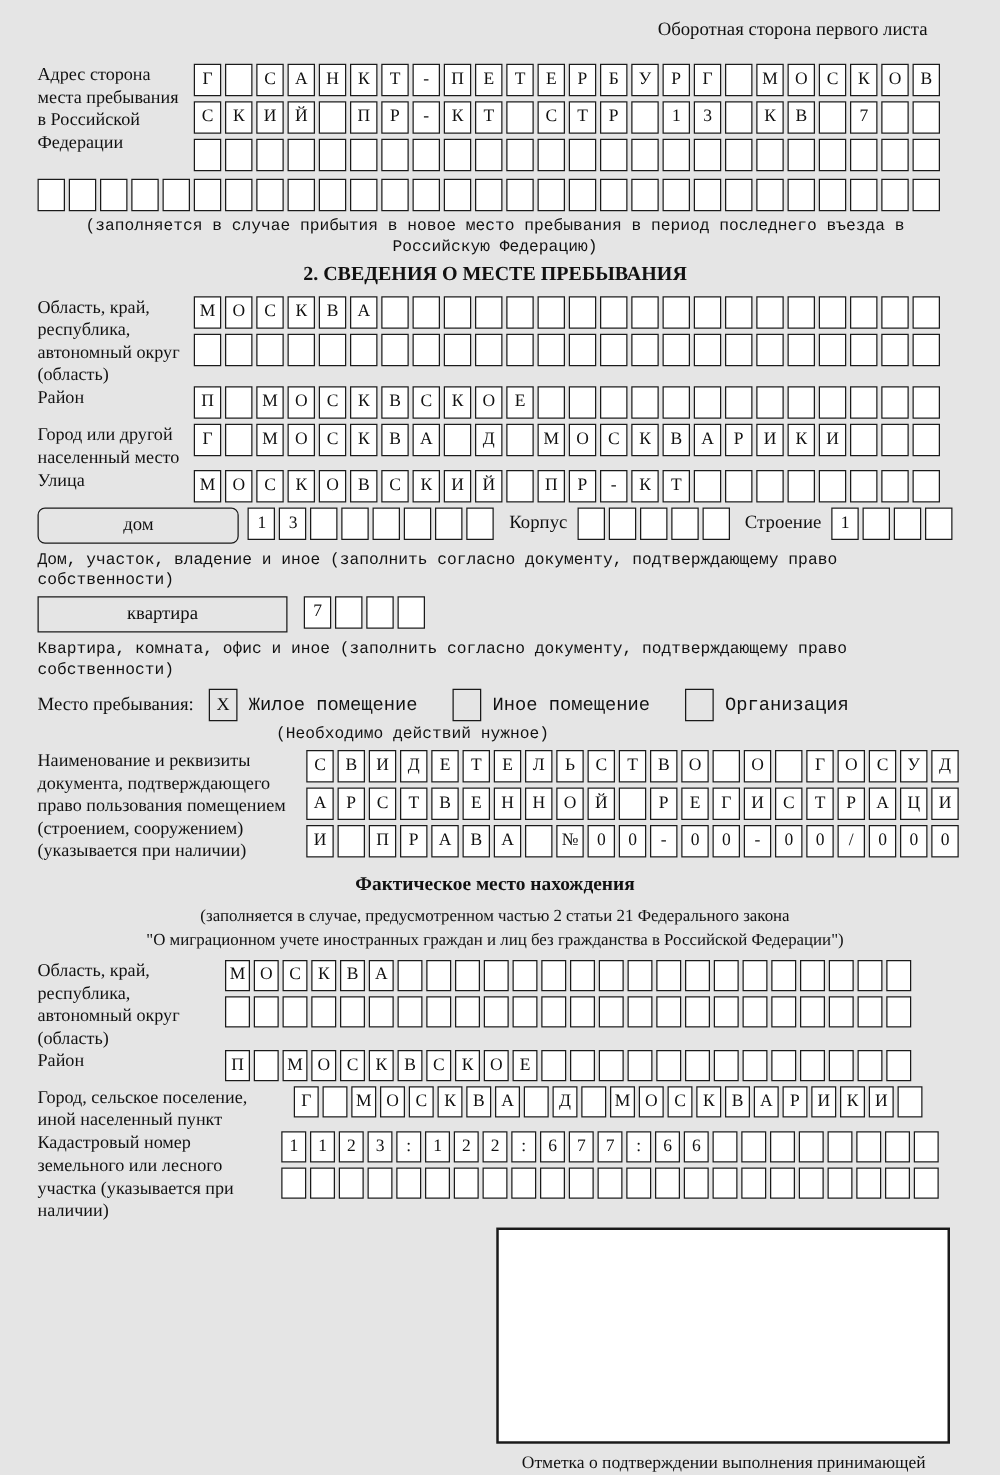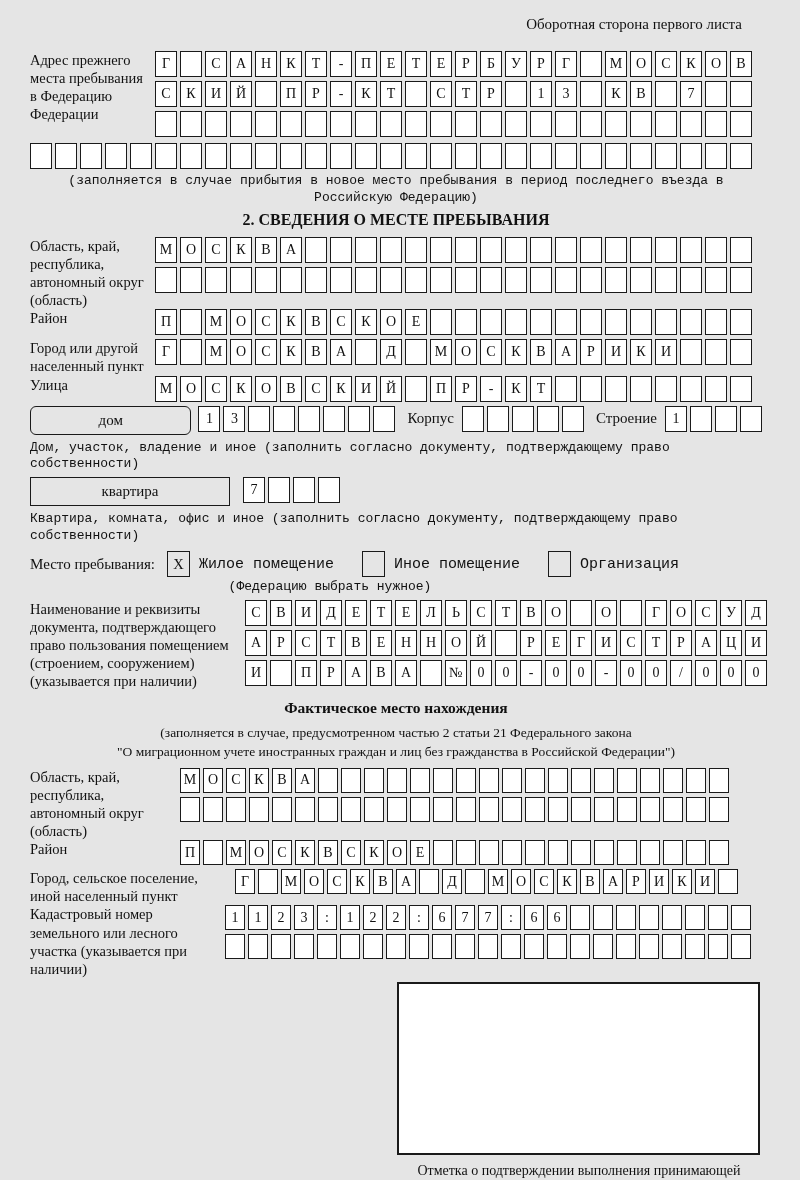--- a/index.html
+++ b/index.html
@@ -87,21 +87,21 @@
   }
 </style>
 </head>
 <body>
 
 <div class="page">
 
   <div class="header-note">Оборотная сторона первого листа</div>
 
   <div class="field">
-    <div class="label lw-125">Адрес прежнего места пребывания в Федерацию Федерации</div>
+    <div class="label lw-125">Адрес сторона места пребывания в Российской Федерации</div>
     <div class="rows">
       <div class="cells lg">
           <div class="cell">Г</div>
           <div class="cell"></div>
           <div class="cell">С</div>
           <div class="cell">А</div>
           <div class="cell">Н</div>
           <div class="cell">К</div>
           <div class="cell">Т</div>
           <div class="cell">-</div>
@@ -293,21 +293,21 @@
         <div class="cell"></div>
         <div class="cell"></div>
         <div class="cell"></div>
         <div class="cell"></div>
         <div class="cell"></div>
         <div class="cell"></div>
       </div>
   </div>
 
   <div class="field">
-    <div class="label lw-125">Город или другой населенный пункт</div>
+    <div class="label lw-125">Город или другой населенный место</div>
     <div class="cells lg">
         <div class="cell">Г</div>
         <div class="cell"></div>
         <div class="cell">М</div>
         <div class="cell">О</div>
         <div class="cell">С</div>
         <div class="cell">К</div>
         <div class="cell">В</div>
         <div class="cell">А</div>
         <div class="cell"></div>
@@ -402,21 +402,21 @@
 
   <div class="stay-row">
     <span class="stay-label">Место пребывания:</span>
     <span class="checkbox">X</span>
     <span class="stay-option">Жилое помещение</span>
     <span class="checkbox"></span>
     <span class="stay-option">Иное помещение</span>
     <span class="checkbox"></span>
     <span class="stay-option">Организация</span>
   </div>
-  <div class="note stay-note">(Федерацию выбрать нужное)</div>
+  <div class="note stay-note">(Необходимо действий нужное)</div>
 
   <div class="field doc-field">
     <div class="label" style="width:215px">Наименование и реквизиты документа, подтверждающего право пользования помещением (строением, сооружением) (указывается при наличии)</div>
     <div class="rows">
       <div class="cells lg">
           <div class="cell">С</div>
           <div class="cell">В</div>
           <div class="cell">И</div>
           <div class="cell">Д</div>
           <div class="cell">Е</div>

